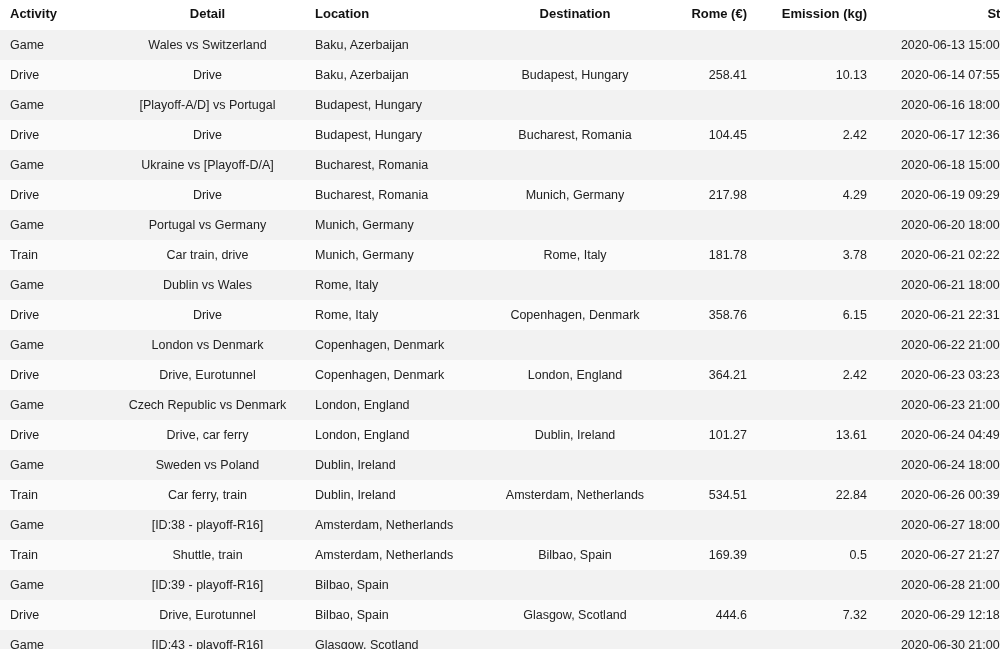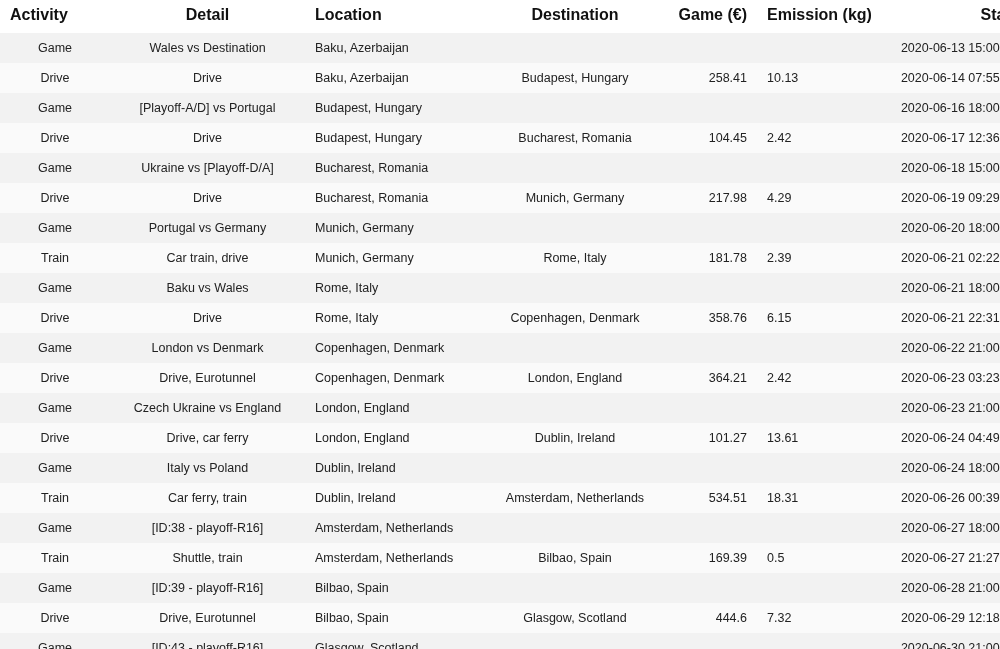--- a/index.html
+++ b/index.html
@@ -15,70 +15,70 @@
     color: #222222;
   }
   table.itinerary {
     width: 1000px;
     border-collapse: collapse;
     table-layout: fixed;
     font-size: 12.5px;
   }
   table.itinerary th {
     font-weight: bold;
-    font-size: 16px;
+    font-size: 13px;
     color: #111111;
     padding: 6px 10px 9px 10px;
     background: #ffffff;
     white-space: nowrap;
     vertical-align: bottom;
   }
   table.itinerary td {
     padding: 6px 10px;
     height: 18px;
     white-space: nowrap;
     overflow: hidden;
     text-overflow: ellipsis;
     vertical-align: middle;
   }
   tbody tr.odd td {
     background: #f2f2f2;
   }
   tbody tr.even td {
     background: #fafafa;
   }
-  .col-activity  { width: 90px;  text-align: center; }
+  .col-activity  { width: 90px;  text-align: left; }
   .col-detail    { width: 175px; text-align: center; }
   .col-location  { width: 160px; text-align: left; }
   .col-dest      { width: 160px; text-align: center; }
   .col-price     { width: 72px;  text-align: right; }
-  .col-emission  { width: 100px; }
+  .col-emission  { width: 100px; text-align: right; }
   .col-start     { width: 130px; text-align: right; }
   th.col-activity { text-align: left; }
 </style>
 </head>
 <body>
 
 <table class="itinerary">
   <thead>
     <tr>
       <th class="col-activity">Activity</th>
       <th class="col-detail">Detail</th>
       <th class="col-location">Location</th>
       <th class="col-dest">Destination</th>
-      <th class="col-price">Game (€)</th>
+      <th class="col-price">Rome (€)</th>
       <th class="col-emission">Emission (kg)</th>
       <th class="col-start">Start</th>
 
     </tr>
   </thead>
   <tbody id="table-body">
       <tr class="odd">
         <td class="col-activity">Game</td>
-        <td class="col-detail">Wales vs Destination</td>
+        <td class="col-detail">Wales vs Switzerland</td>
         <td class="col-location">Baku, Azerbaijan</td>
         <td class="col-dest"></td>
         <td class="col-price"></td>
         <td class="col-emission"></td>
         <td class="col-start">2020-06-13 15:00:00</td>
       </tr>
       <tr class="even">
         <td class="col-activity">Drive</td>
         <td class="col-detail">Drive</td>
         <td class="col-location">Baku, Azerbaijan</td>
@@ -131,26 +131,26 @@
         <td class="col-price"></td>
         <td class="col-emission"></td>
         <td class="col-start">2020-06-20 18:00:00</td>
       </tr>
       <tr class="even">
         <td class="col-activity">Train</td>
         <td class="col-detail">Car train, drive</td>
         <td class="col-location">Munich, Germany</td>
         <td class="col-dest">Rome, Italy</td>
         <td class="col-price">181.78</td>
-        <td class="col-emission">2.39</td>
+        <td class="col-emission">3.78</td>
         <td class="col-start">2020-06-21 02:22:30</td>
       </tr>
       <tr class="odd">
         <td class="col-activity">Game</td>
-        <td class="col-detail">Baku vs Wales</td>
+        <td class="col-detail">Dublin vs Wales</td>
         <td class="col-location">Rome, Italy</td>
         <td class="col-dest"></td>
         <td class="col-price"></td>
         <td class="col-emission"></td>
         <td class="col-start">2020-06-21 18:00:00</td>
       </tr>
       <tr class="even">
         <td class="col-activity">Drive</td>
         <td class="col-detail">Drive</td>
         <td class="col-location">Rome, Italy</td>
@@ -172,52 +172,52 @@
         <td class="col-activity">Drive</td>
         <td class="col-detail">Drive, Eurotunnel</td>
         <td class="col-location">Copenhagen, Denmark</td>
         <td class="col-dest">London, England</td>
         <td class="col-price">364.21</td>
         <td class="col-emission">2.42</td>
         <td class="col-start">2020-06-23 03:23:30</td>
       </tr>
       <tr class="odd">
         <td class="col-activity">Game</td>
-        <td class="col-detail">Czech Ukraine vs England</td>
+        <td class="col-detail">Czech Republic vs Denmark</td>
         <td class="col-location">London, England</td>
         <td class="col-dest"></td>
         <td class="col-price"></td>
         <td class="col-emission"></td>
         <td class="col-start">2020-06-23 21:00:00</td>
       </tr>
       <tr class="even">
         <td class="col-activity">Drive</td>
         <td class="col-detail">Drive, car ferry</td>
         <td class="col-location">London, England</td>
         <td class="col-dest">Dublin, Ireland</td>
         <td class="col-price">101.27</td>
         <td class="col-emission">13.61</td>
         <td class="col-start">2020-06-24 04:49:00</td>
       </tr>
       <tr class="odd">
         <td class="col-activity">Game</td>
-        <td class="col-detail">Italy vs Poland</td>
+        <td class="col-detail">Sweden vs Poland</td>
         <td class="col-location">Dublin, Ireland</td>
         <td class="col-dest"></td>
         <td class="col-price"></td>
         <td class="col-emission"></td>
         <td class="col-start">2020-06-24 18:00:00</td>
       </tr>
       <tr class="even">
         <td class="col-activity">Train</td>
         <td class="col-detail">Car ferry, train</td>
         <td class="col-location">Dublin, Ireland</td>
         <td class="col-dest">Amsterdam, Netherlands</td>
         <td class="col-price">534.51</td>
-        <td class="col-emission">18.31</td>
+        <td class="col-emission">22.84</td>
         <td class="col-start">2020-06-26 00:39:30</td>
       </tr>
       <tr class="odd">
         <td class="col-activity">Game</td>
         <td class="col-detail">[ID:38 - playoff-R16]</td>
         <td class="col-location">Amsterdam, Netherlands</td>
         <td class="col-dest"></td>
         <td class="col-price"></td>
         <td class="col-emission"></td>
         <td class="col-start">2020-06-27 18:00:00</td>

